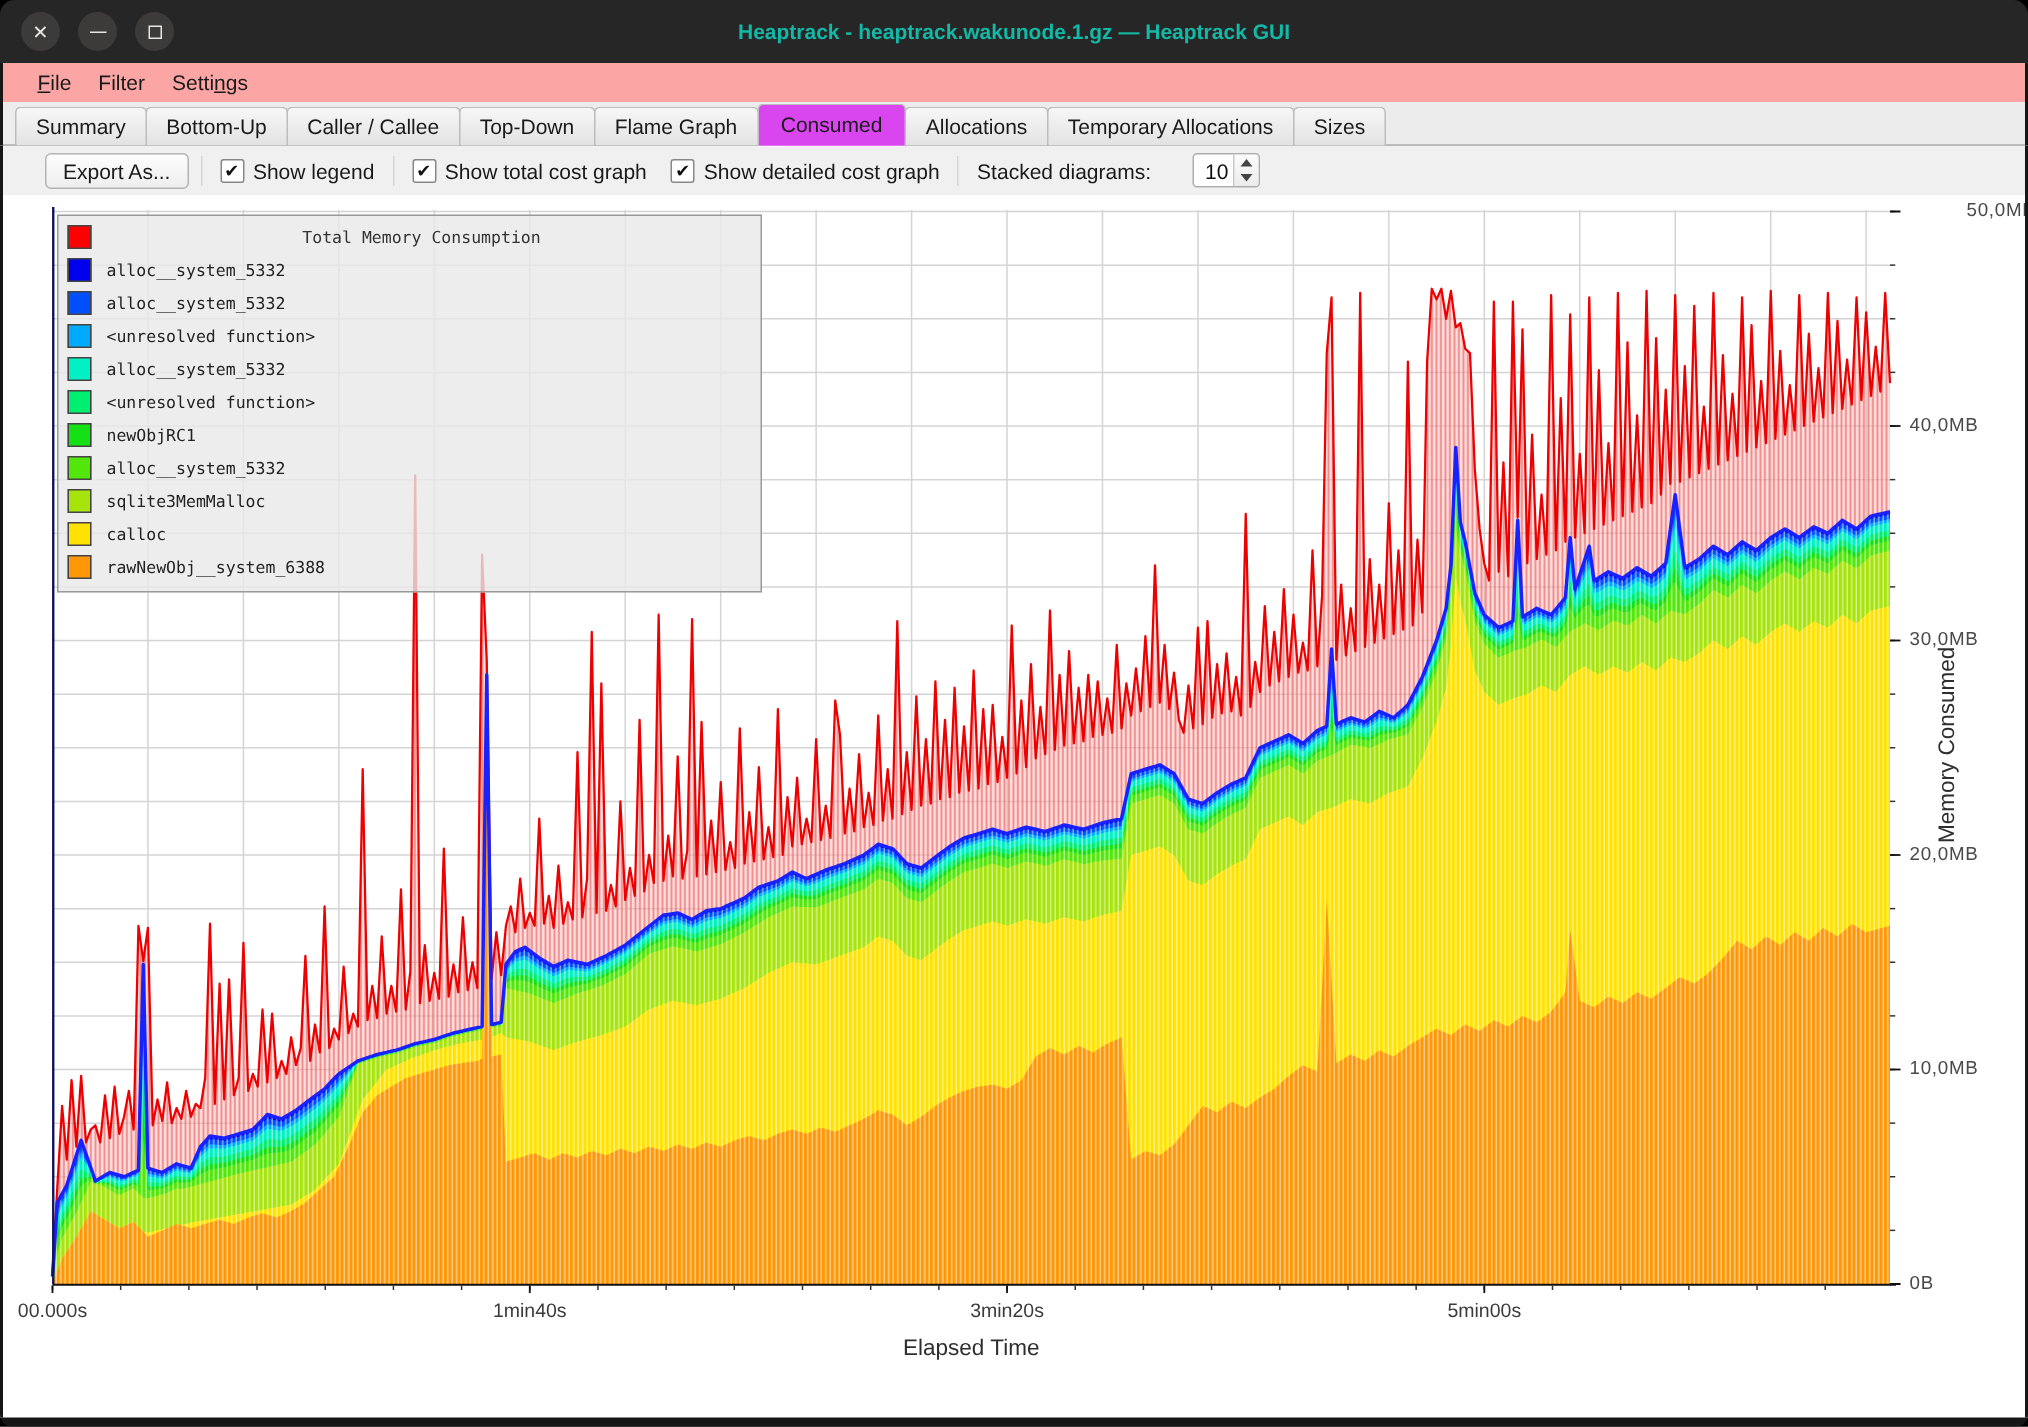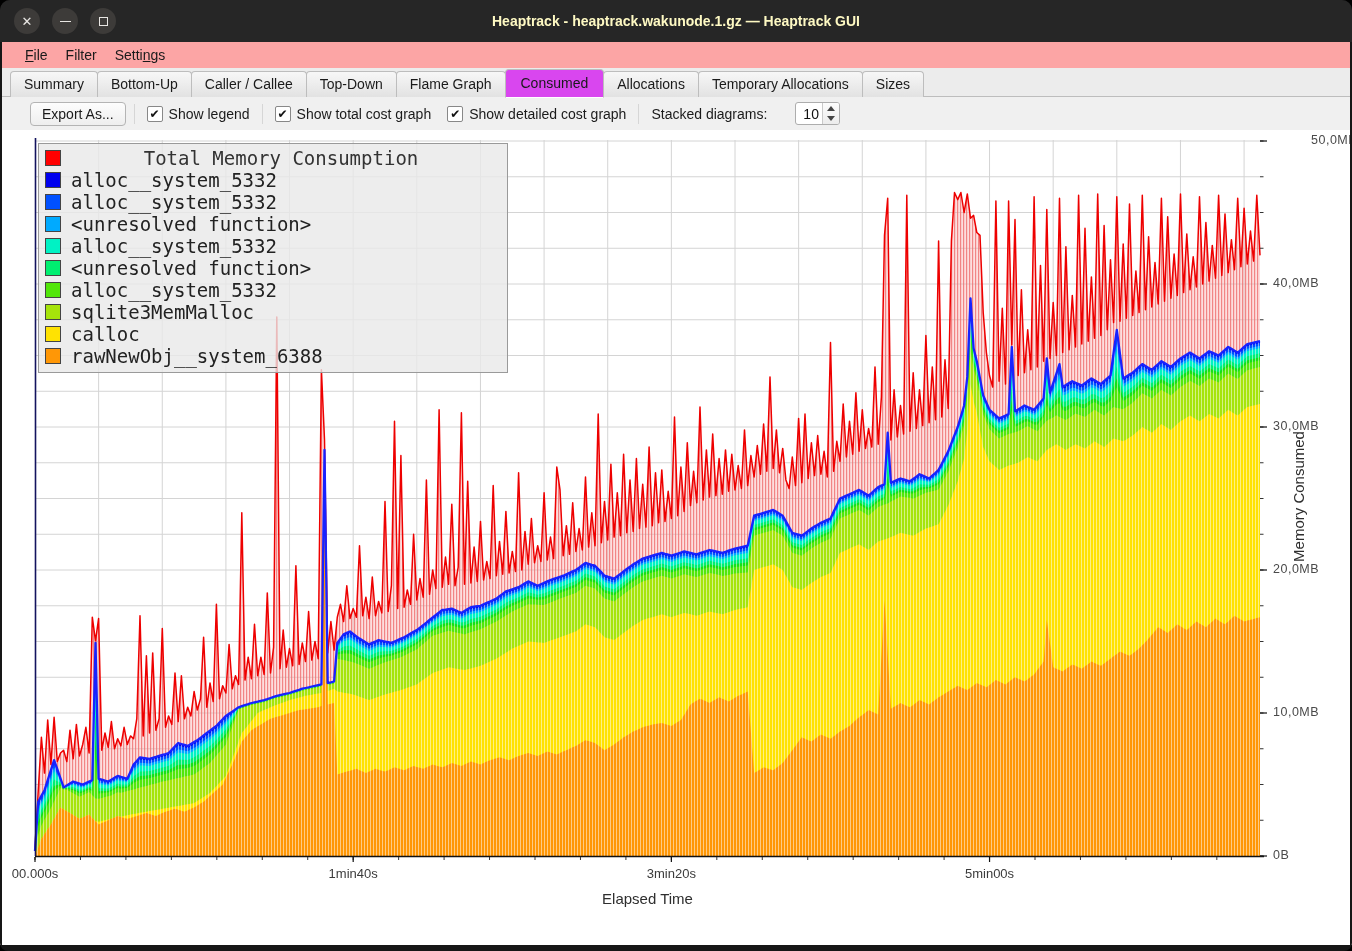--- a/index.html
+++ b/index.html
@@ -5,21 +5,21 @@
   html,body{margin:0;padding:0;background:#000;}
   *{box-sizing:border-box;}
   body{font-family:"Liberation Sans",sans-serif;}
   .window{width:1352px;height:951px;background:#161616;border-radius:10px 10px 8px 8px;overflow:hidden;position:relative;}
   
   .titlebar{height:42px;background:#262626;position:relative;display:flex;align-items:center;}
   .winbtn{width:26px;height:26px;border-radius:50%;background:#3d3b39;color:#e8e6e3;display:flex;align-items:center;justify-content:center;font-size:13px;margin-left:12px;cursor:default;}
   .winbtn:first-child{margin-left:14px;}
   .maxglyph{width:9px;height:9px;border:1.5px solid #e8e6e3;display:block;}
   .minglyph{width:11px;height:0;border-top:1.8px solid #e8e6e3;display:block;}
-  .title-text{position:absolute;left:0;right:0;text-align:center;color:#fef9c3;font-weight:bold;font-size:14px;}
+  .title-text{position:absolute;left:0;right:0;text-align:center;color:#14b8a6;font-weight:bold;font-size:14px;}
   
   .menubar{height:26px;background:#fca5a5;display:flex;align-items:center;padding-left:14px;border-left:2px solid #161616;border-right:2px solid #161616;}
   .menu-item{font-size:14px;color:#1a1a1a;padding:2px 9px;cursor:default;}
   .menu-item u{text-decoration:underline;}
   
   .tabbar{height:29px;background:#ececec;display:flex;align-items:flex-end;padding-left:8px;position:relative;border-left:2px solid #161616;border-right:2px solid #161616;}
   .tabbar::after{content:"";position:absolute;left:0;right:0;bottom:0;height:1px;background:#bdbdbd;}
   .tab{font-size:14px;color:#1a1a1a;background:linear-gradient(#f7f7f7,#e2e2e2);border:1px solid #bdbdbd;border-bottom:none;border-radius:4px 4px 0 0;padding:4px 13px 5px 13px;margin-right:-1px;position:relative;z-index:1;cursor:default;white-space:nowrap;}
   .tab.active{background:#d946ef;z-index:3;padding:5px 15px 6px 15px;margin-bottom:-1px;border-bottom:1px solid #fff;}
   
@@ -35,21 +35,21 @@
   .spin-up,.spin-dn{flex:1;display:flex;align-items:center;justify-content:center;}
   .spin-up span{width:0;height:0;border-left:4px solid transparent;border-right:4px solid transparent;border-bottom:5px solid #444;}
   .spin-dn span{width:0;height:0;border-left:4px solid transparent;border-right:4px solid transparent;border-top:5px solid #444;}
   
   .chartpane{position:relative;height:815px;background:#fff;border-left:2px solid #161616;border-right:2px solid #161616;overflow:hidden;}
   .axis-ylabel{position:absolute;left:1296px;top:368px;transform:rotate(-90deg);transform-origin:center;width:200px;margin-left:-100px;margin-top:-10px;text-align:center;font-size:15px;color:#2e2e2e;white-space:nowrap;}
   .axis-xlabel{position:absolute;left:33px;width:1225px;top:760px;text-align:center;font-size:15px;color:#2e2e2e;}
   .ytick-label{position:absolute;font-size:12.5px;color:#4a4a4a;letter-spacing:.5px;white-space:nowrap;}
   .xtick-label{position:absolute;font-size:13px;color:#3b3b3b;white-space:nowrap;transform:translateX(-50%);}
   
-  .legend{position:absolute;left:36px;top:13px;width:470px;background:rgba(233,233,233,0.8);border:1px solid #9a9a9a;padding:3px 6px 5px 6px;font-family:"DejaVu Sans Mono","Liberation Mono",monospace;font-size:19px;color:#222;}
+  .legend{position:absolute;left:36px;top:13px;width:470px;background:rgba(233,233,233,0.8);border:1px solid #9a9a9a;padding:3px 6px 5px 6px;font-family:"DejaVu Sans Mono","Liberation Mono",monospace;font-size:11px;color:#222;}
   .legend-row{display:flex;align-items:center;height:22px;}
   .legend-swatch{width:16px;height:16px;border:1px solid #444;flex:none;}
   .legend-title{flex:1;text-align:center;color:#333;}
   .legend-label{margin-left:10px;white-space:nowrap;}
 </style>
 </head>
 <body>
 
 <div class="window">
   <div class="titlebar">
@@ -312,20 +312,24 @@
         </div>
         <div class="legend-row">
           <span class="legend-swatch" style="background: rgb(0, 242, 196);"></span>
           <span class="legend-label">alloc__system_5332</span>
         </div>
         <div class="legend-row">
           <span class="legend-swatch" style="background: rgb(0, 239, 112);"></span>
           <span class="legend-label">&lt;unresolved function&gt;</span>
         </div>
         <div class="legend-row">
+          <span class="legend-swatch" style="background: rgb(21, 224, 21);"></span>
+          <span class="legend-label">newObjRC1</span>
+        </div>
+        <div class="legend-row">
           <span class="legend-swatch" style="background: rgb(82, 230, 10);"></span>
           <span class="legend-label">alloc__system_5332</span>
         </div>
         <div class="legend-row">
           <span class="legend-swatch" style="background: rgb(166, 228, 11);"></span>
           <span class="legend-label">sqlite3MemMalloc</span>
         </div>
         <div class="legend-row">
           <span class="legend-swatch" style="background: rgb(255, 226, 2);"></span>
           <span class="legend-label">calloc</span>

